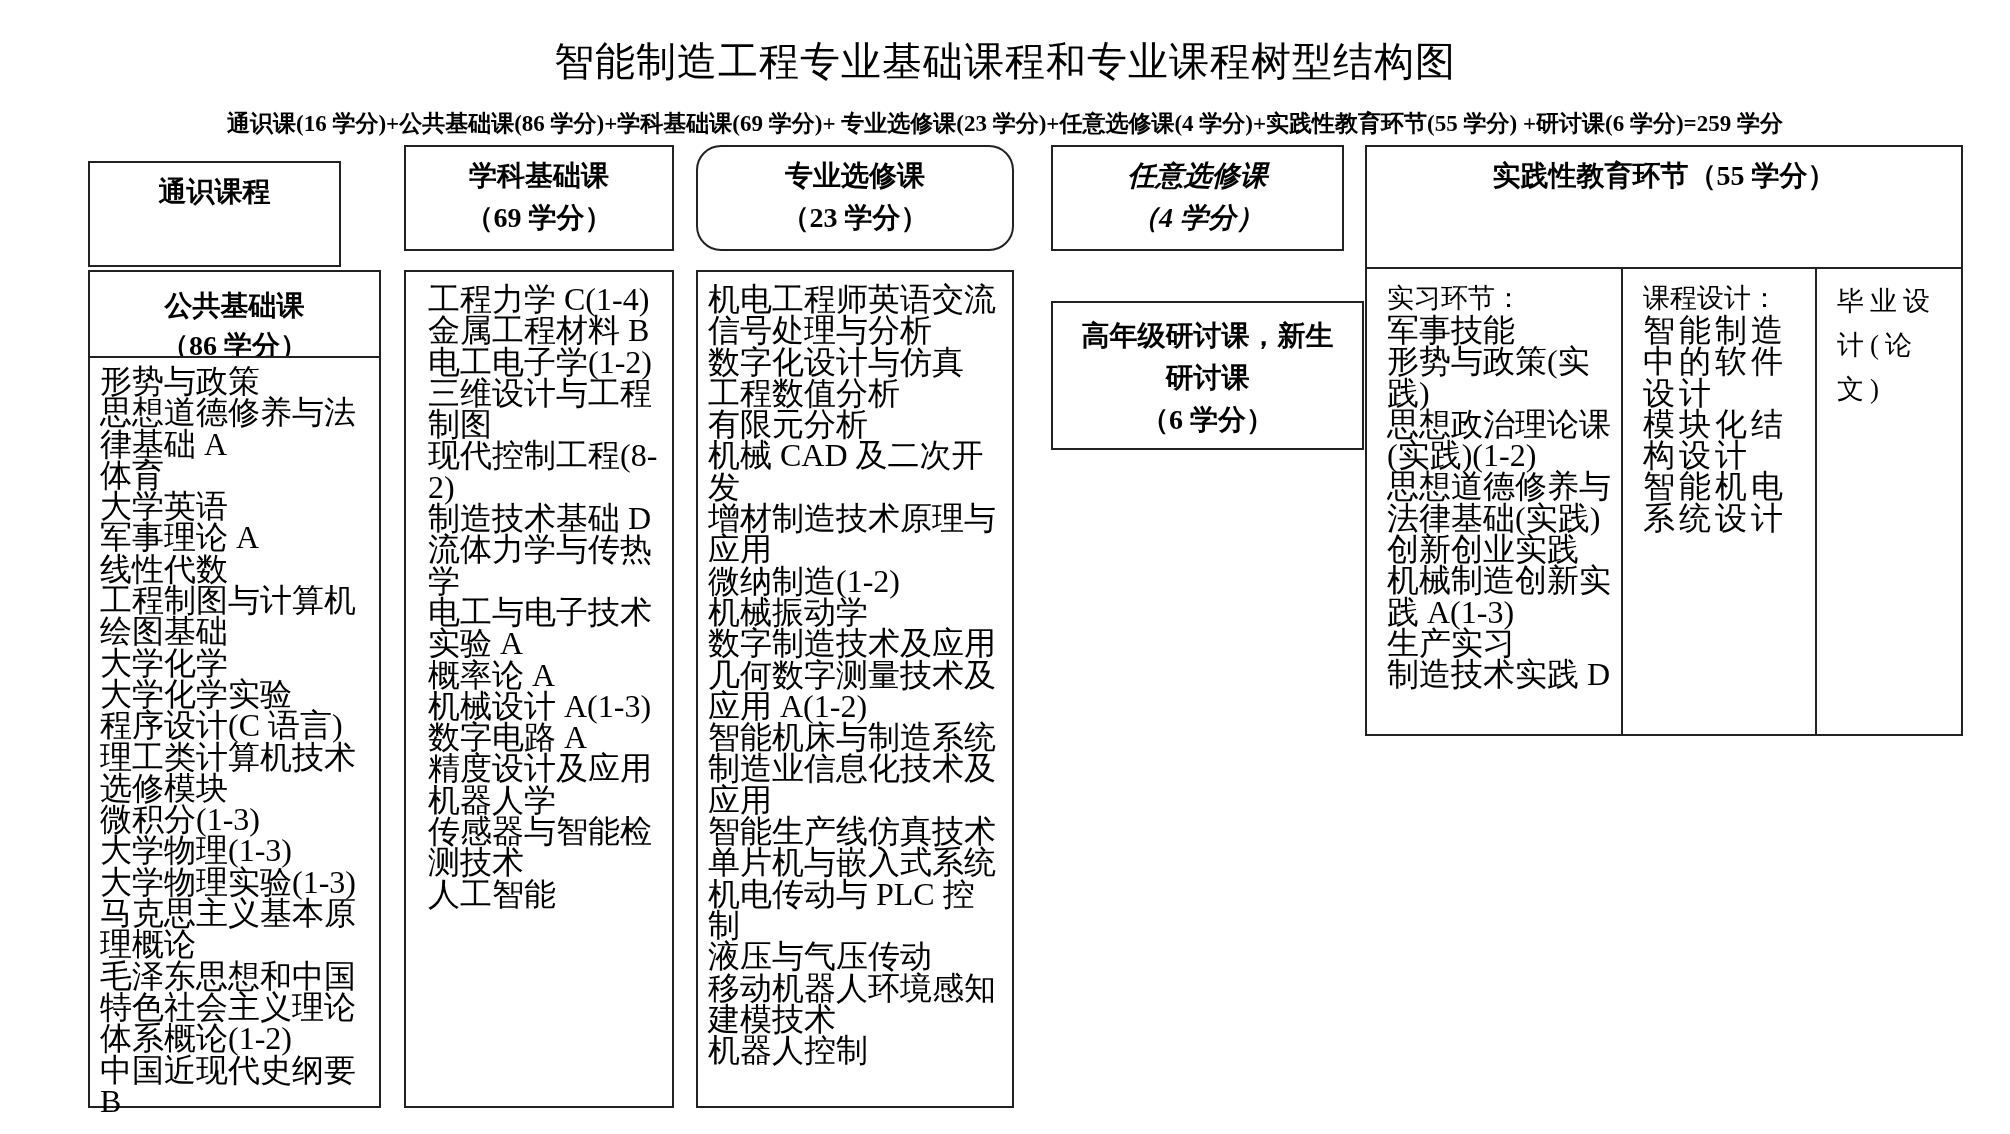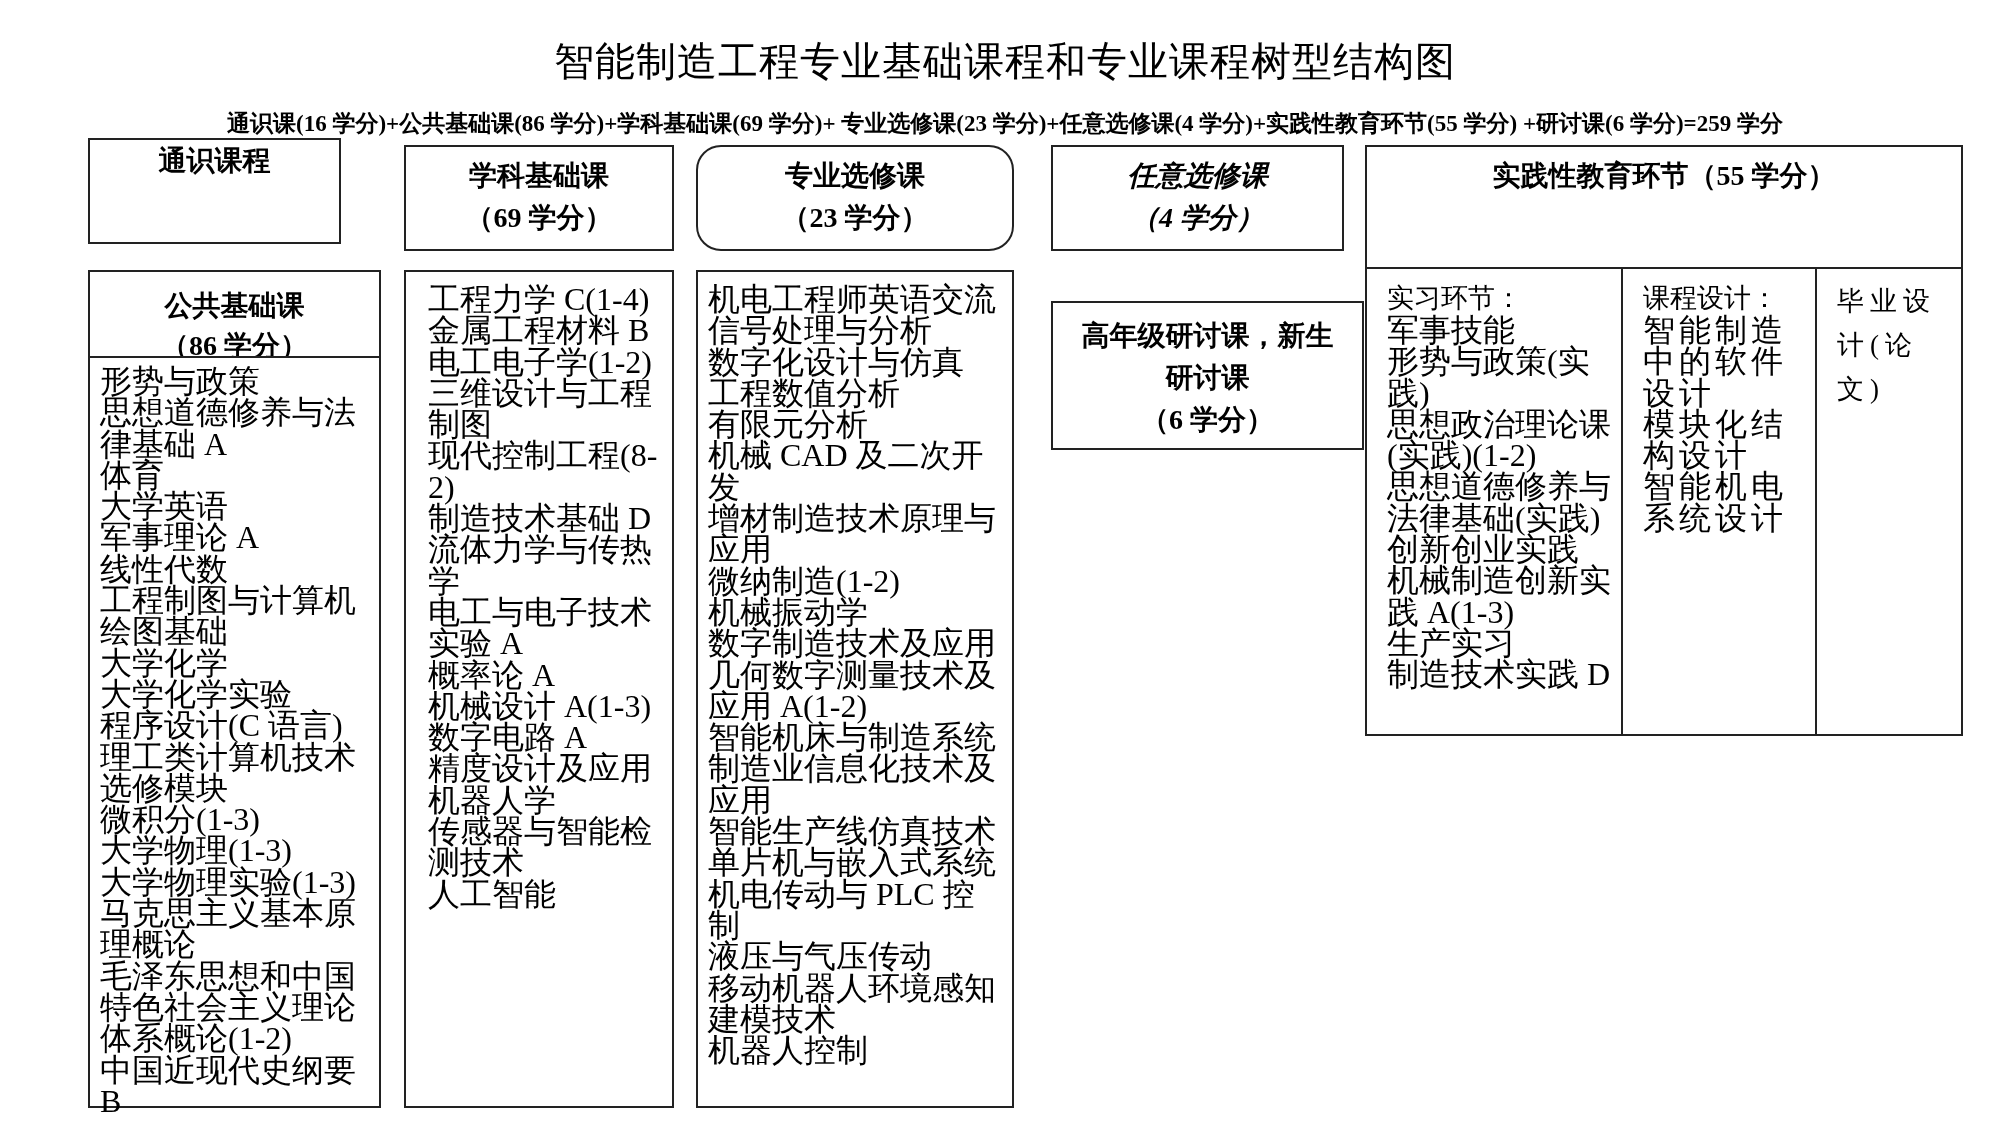--- a/index.html
+++ b/index.html
@@ -16,21 +16,21 @@
   .list div { white-space:normal; }
   .sec-title { font-size:27px; line-height:34px; }
   .vline { position:absolute; top:0; bottom:0; width:0; border-left:2px solid #222; }
 </style>
 </head>
 <body>
 
 <div class="title">智能制造工程专业基础课程和专业课程树型结构图</div>
 <div class="subtitle">通识课(16 学分)+公共基础课(86 学分)+学科基础课(69 学分)+ 专业选修课(23 学分)+任意选修课(4 学分)+实践性教育环节(55 学分) +研讨课(6 学分)=259 学分</div>
 
-<div class="box" style="left:88px; top:138px; width:253px; height:106px; ">
+<div class="box" style="left:88px; top:161px; width:253px; height:106px; padding-top:8px;">
   <div class="hdr">
     <span>通识课程</span>
   </div>
 </div>
 
 <div class="box" style="left:404px; top:145px; width:270px; height:106px; padding-top:8px;">
   <div class="hdr">
     <span>学科基础课</span>
     <span class="credits">（69 学分）</span>
   </div>

